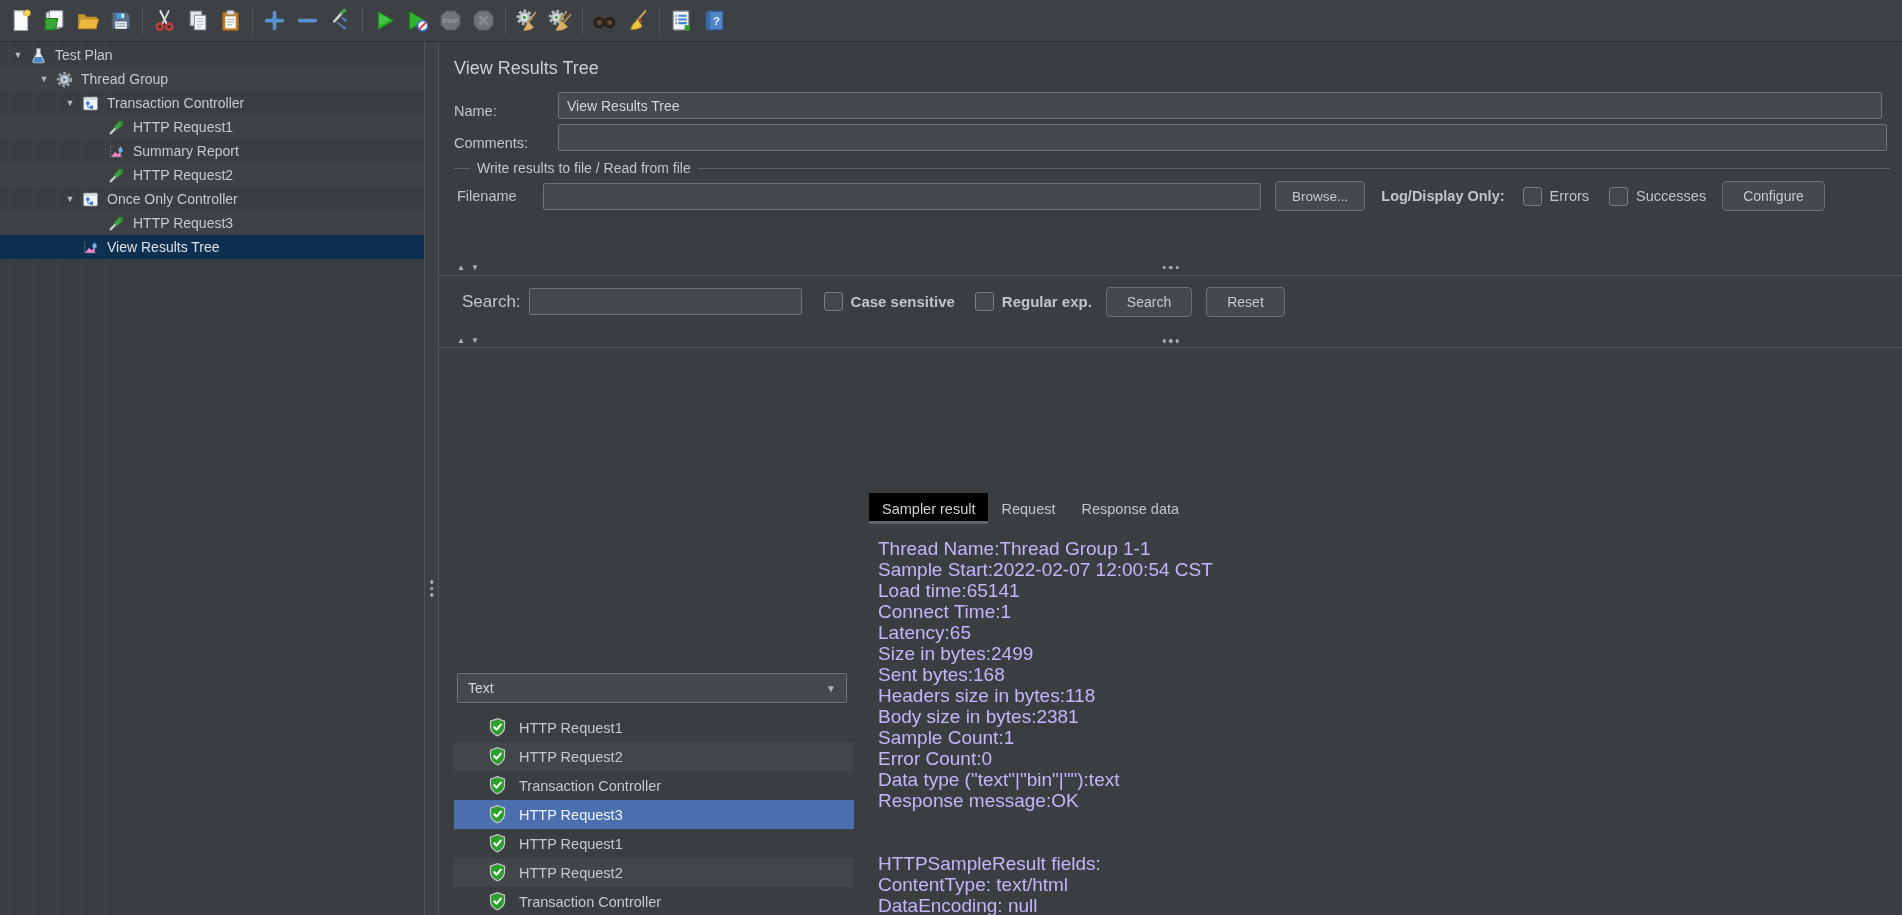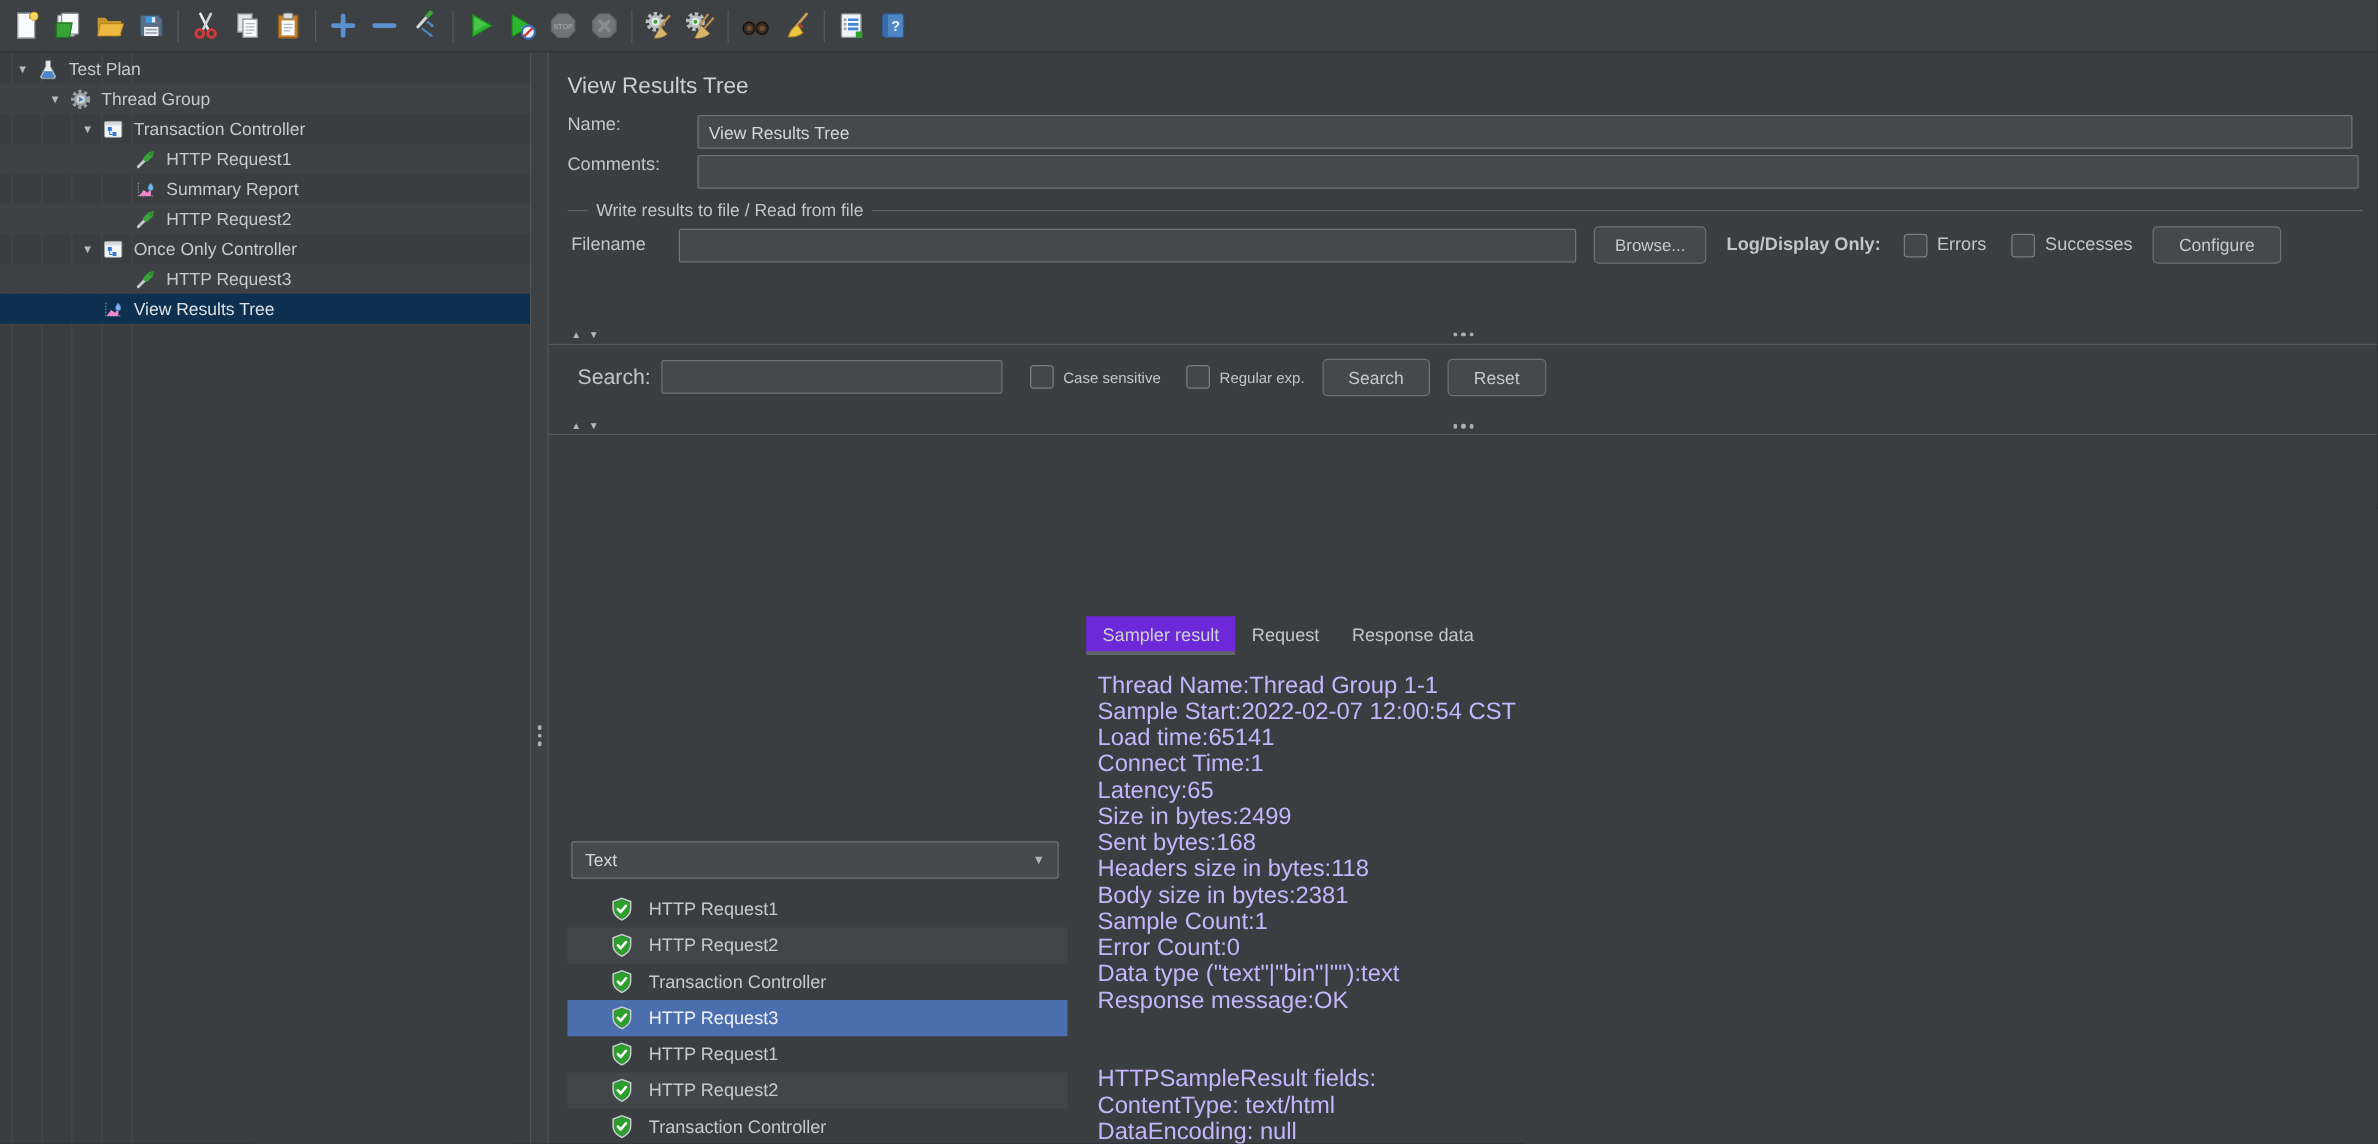--- a/index.html
+++ b/index.html
@@ -32,56 +32,56 @@
   .vdots{position:absolute;left:50%;transform:translateX(-50%);display:flex;flex-direction:column;gap:3px;}
   .vdots i,.hdots i{width:3.5px;height:3.5px;border-radius:50%;background:#a9aeb0;display:block;}
   .hsplit{position:relative;height:15px;display:flex;align-items:center;border-bottom:1px solid #565a5c;}
   .hsplit .arrows{margin-left:18px;display:flex;gap:6px;font-size:8px;color:#b4b8ba;line-height:1;}
   .hdots{position:absolute;left:50%;transform:translateX(-50%);display:flex;gap:3px;}
   .collapse-lr{position:absolute;left:50%;transform:translateX(-50%);display:flex;flex-direction:column;gap:2px;font-size:8px;color:#b4b8ba;line-height:1;}
 
   
   .main{flex:1;display:flex;flex-direction:column;min-width:0;}
   .main-title{font-size:18px;color:#cbcfd1;padding:16px 0 8px 15px;}
-  .frow{display:flex;align-items:flex-start;margin:5px 0 0 15px;}
+  .frow{display:flex;align-items:flex-end;margin:5px 0 0 15px;}
   .flabel{width:104px;font-size:14.5px;flex:none;}
   input.text{height:25px;background:#46494b;border:1px solid #6f7375;color:#d2d6d8;
              font:14px "Liberation Sans",sans-serif;padding:0 8px;border-radius:2px;outline:none;}
   .grow{flex:1;}
   .group{margin:17px 12px 0 15px;border-top:1px solid #5d6163;position:relative;padding:12px 10px 10px 0;}
   .legend{position:absolute;top:-9px;left:16px;background:#3a3e40;padding:0 7px;font-size:14px;color:#c2c6c8;}
   .group-row{display:flex;align-items:center;margin-left:3px;}
   .fname-label{width:86px;font-size:14.5px;flex:none;}
   .btn{height:30px;background:#45494b;border:1px solid #6d7173;border-radius:4px;color:#c6cacc;
        font:13.5px "Liberation Sans",sans-serif;padding:0 16px;flex:none;}
   .btn.big{font-size:14px;padding:0 20px;}
   .checkbox{width:17px;height:17px;background:#42474a;border:1px solid #7a7e80;border-radius:3px;flex:none;}
   .cb-label{margin-left:8px;font-size:14.5px;white-space:nowrap;}
   .ldo-label{margin-left:16px;font-size:14.5px;white-space:nowrap;font-weight:bold;}
   .search-row{display:flex;align-items:center;margin:10px 0 0 15px;height:31px;}
   .search-row .slabel{font-size:17px;margin-left:8px;}
-  .search-row .cb-label{font-size:12px;}
+  .search-row .cb-label{font-size:15px;font-weight:bold;}
   .hsplit.s1{margin-top:39px;}
   .hsplit.s2{margin-top:18px;height:12px;}
 
   
   .bottom{flex:1;display:flex;min-height:0;align-items:flex-end;}
   .results-col{width:415px;flex:none;display:flex;flex-direction:column;}
   .combo{margin:5px 7px 0 18px;height:28px;background:#45494b;border:1px solid #6f7375;border-radius:2px;
          display:flex;align-items:center;padding:0 10px;font-size:14px;color:#d2d6d8;}
   .combo .arrow{margin-left:auto;color:#b0b4b6;font-size:10px;}
   .results-list{margin:10px 0 0 15px;}
   .rrow{height:29px;display:flex;align-items:center;font-size:14.5px;color:#c6cacc;}
   .rrow:nth-child(even){background:#424648;}
   .rrow.selected{background:#4b6eaf;color:#eef2f5;}
   .ricon{width:21px;height:21px;flex:none;margin-left:33px;margin-right:11px;}
   .detail-col{flex:1;display:flex;flex-direction:column;min-width:0;}
   .tabs{margin-top:4px;height:31px;display:flex;flex:none;}
   .tab{height:31px;display:flex;align-items:center;padding:0 13px;font-size:14.5px;color:#c3c7c9;}
-  .tab.selected{background:#6d28d9;box-shadow:inset 0 -3px 0 #5f6466;color:#cdd1d3;}
+  .tab.selected{background:#000000;box-shadow:inset 0 -3px 0 #5f6466;color:#cdd1d3;}
   .detail-content{padding:14px 10px 0 9px;overflow:hidden;}
   .sline{height:21px;font-size:19px;color:#c4b5fd;white-space:pre;}
 </style>
 </head>
 <body>
 
 <div class="app">
 
   <div class="toolbar" id="toolbar">
       <div class="tbtn">

